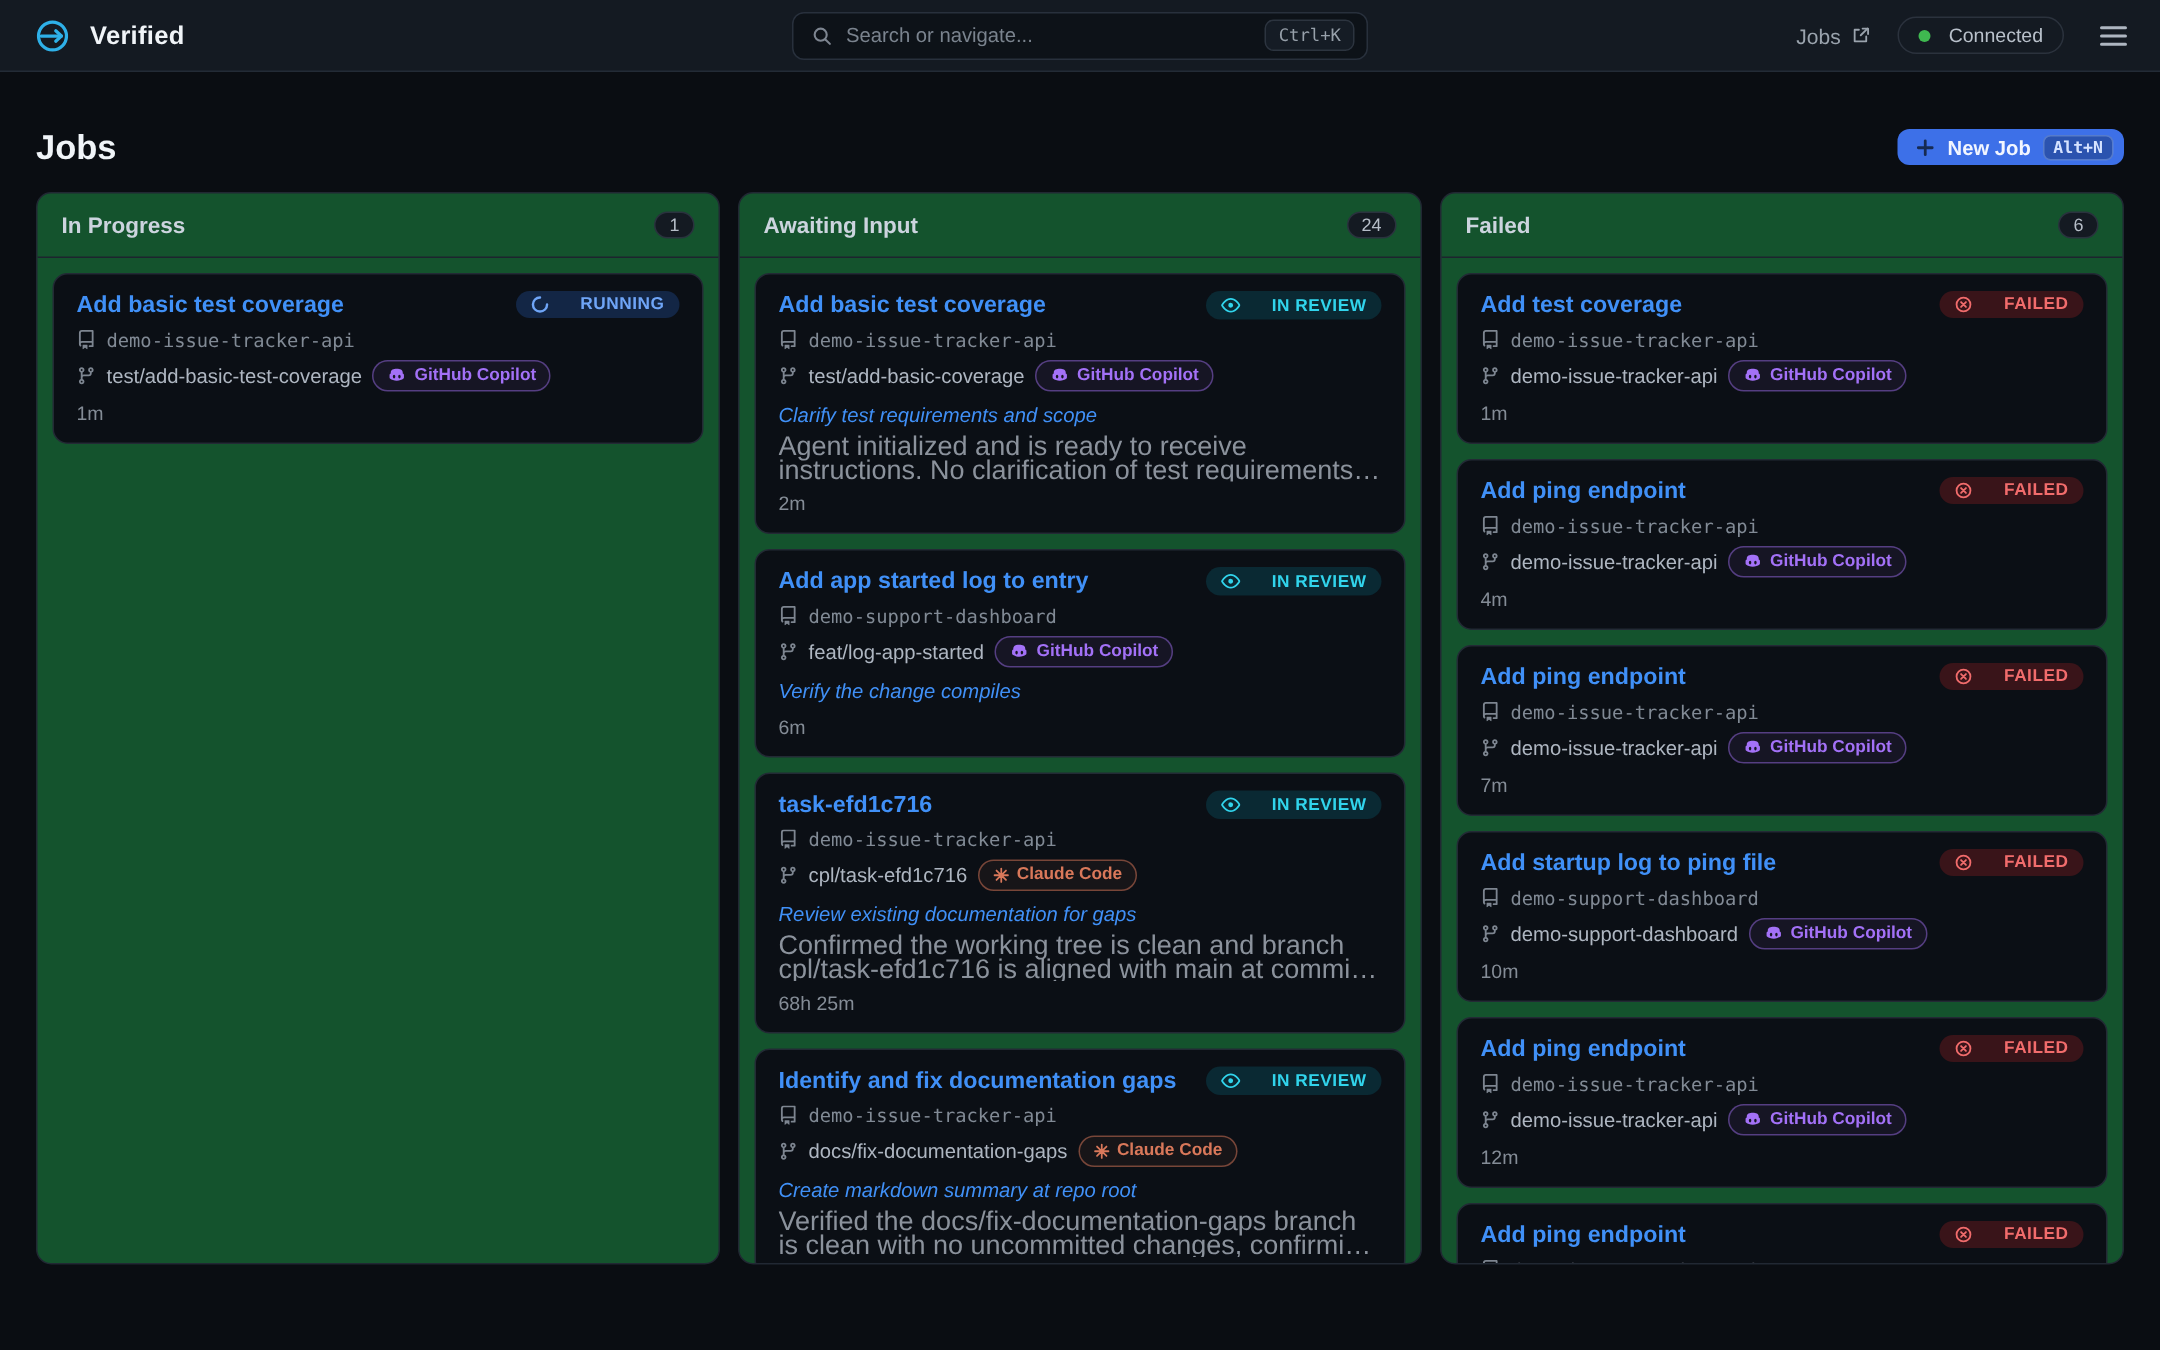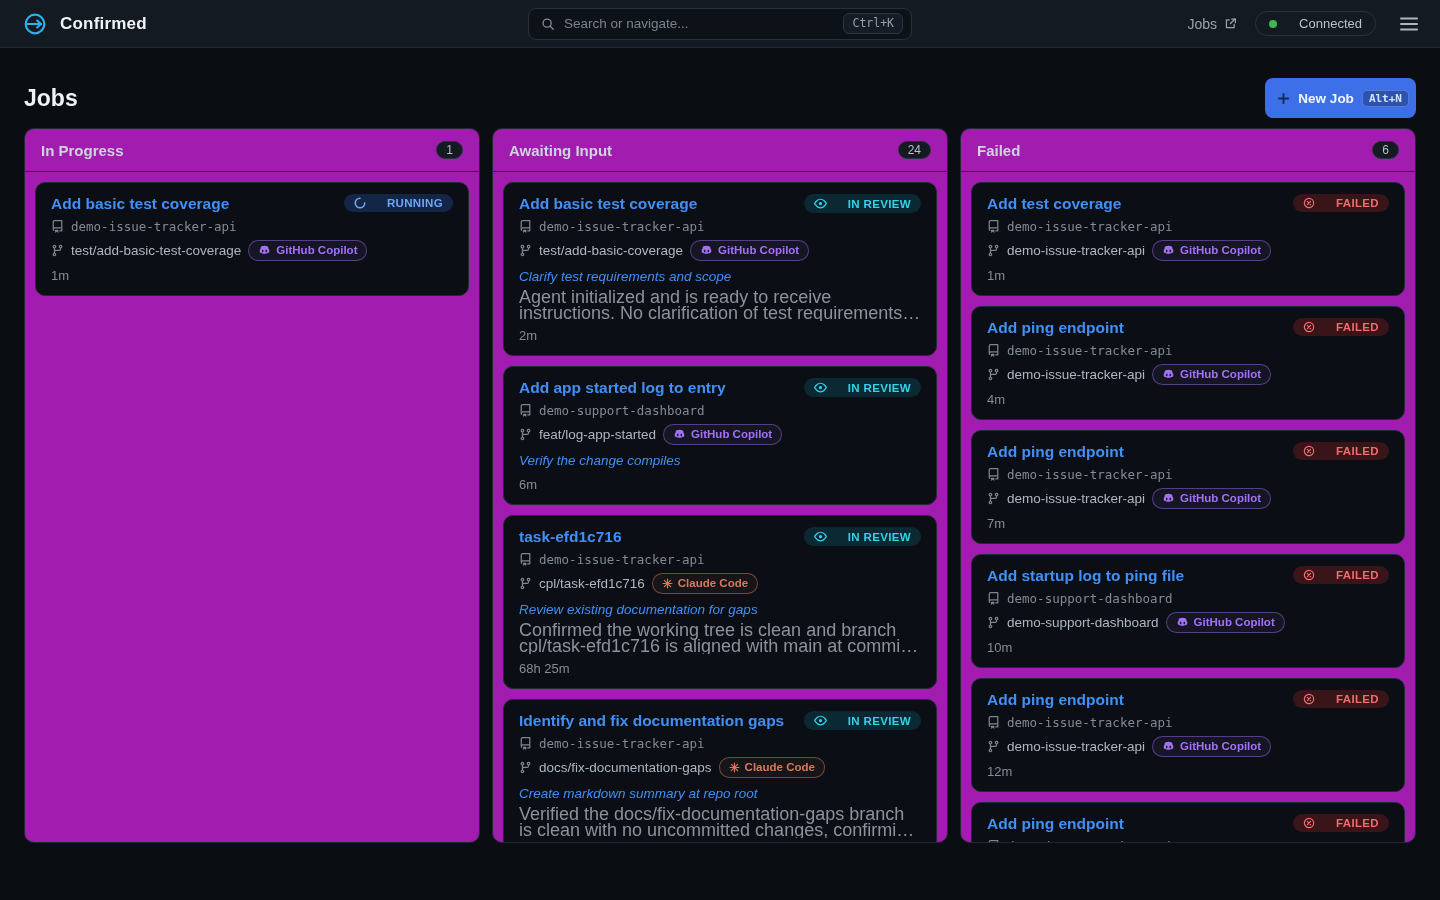--- a/index.html
+++ b/index.html
@@ -29,32 +29,32 @@
   }
   .searchbox input::placeholder { color:#7a838e; }
   kbd {
     background:#151c25; border:1px solid #2c343f; border-radius:6px;
     padding:2px 8px; font-family:"DejaVu Sans Mono",monospace;
     font-size:11.5px; color:#97a0aa; line-height:15px; white-space:nowrap;
   }
   .top-right { display:flex; align-items:center; gap:18px; }
   .docs-link { display:flex; align-items:center; gap:7px; color:#9aa3ad; font-size:14px; cursor:pointer; }
   .conn-pill {
-    display:flex; align-items:center; gap:22px; border:1px solid #2b323d;
+    display:flex; align-items:center; gap:12px; border:1px solid #2b323d;
     border-radius:999px; padding:4px 13px; font-size:13px; color:#b9c1cb;
   }
   .conn-dot { width:8px; height:8px; border-radius:50%; background:#3fb950; }
   .hamburger { cursor:pointer; display:flex; align-items:center; padding:4px 6px; }
 
   
   .main { padding:0 24px; }
   .page-head { display:flex; align-items:center; justify-content:space-between; margin-top:36px; height:28px; }
   .page-title { font-size:23px; font-weight:700; color:#f0f4f8; }
   .new-job-btn {
-    display:inline-flex; align-items:center; gap:8px; height:40px; padding:0 7px 0 12px;
+    display:inline-flex; align-items:center; gap:8px; height:24px; padding:0 7px 0 12px;
     background:#3d70e8; border:0; border-radius:8px; cursor:pointer;
     color:#f2f6ff; font-size:13.5px; font-weight:600; font-family:inherit;
   }
   .kbd-blue {
     background:rgba(12,30,70,.35); border:1px solid rgba(170,200,255,.35);
     border-radius:5px; padding:1px 6px; font-family:"DejaVu Sans Mono",monospace;
     font-size:11px; color:#d5e2ff; font-weight:600;
   }
   .filter-row { display:flex; gap:10px; margin-top:18px; }
   .filterbox {
@@ -66,21 +66,21 @@
   .filterbox kbd { padding:1px 7px; }
   .sort-btn {
     display:flex; align-items:center; gap:8px; height:30px; padding:0 14px;
     background:#10161d; border:1px solid #2a313c; border-radius:7px;
     color:#c6cdd6; font-size:13.5px; cursor:pointer; font-family:inherit; white-space:nowrap;
   }
 
   
   .board { display:grid; grid-template-columns:repeat(3,1fr); gap:12px; margin-top:16px; height:715px; }
   .column {
-    background:#a21caf; border:1px solid #212833; border-radius:10px;
+    background:#14532d; border:1px solid #212833; border-radius:10px;
     display:flex; flex-direction:column; min-height:0; overflow:hidden;
   }
   .col-head {
     display:flex; align-items:center; justify-content:space-between;
     padding:12px 16px; border-bottom:1px solid #1d242e; flex:0 0 auto;
   }
   .col-title { font-size:15px; font-weight:700; color:#ccd4de; }
   .col-count {
     border:1px solid #2a323e; background:#141a22; color:#b6bec8;
     border-radius:999px; padding:1px 9px; font-size:12px; min-width:26px; text-align:center;
@@ -122,21 +122,21 @@
 
 <header class="topbar">
   <div class="brand">
     <span style="display:inline-flex;">
       <svg viewBox="0 0 24 24" width="26" height="26" fill="none" stroke="#2eb0e8" stroke-width="2" stroke-linecap="round" stroke-linejoin="round">
         <circle cx="12" cy="12" r="8.6"></circle>
         <path d="M5 12h12.5"></path>
         <path d="M14 8.8L17.5 12 14 15.2"></path>
       </svg>
     </span>
-    <span class="brand-name">Confirmed</span>
+    <span class="brand-name">Verified</span>
   </div>
 
   <div class="searchbox">
     <span style="display:inline-flex;">
       <svg viewBox="0 0 16 16" width="14" height="14" fill="none" stroke="#7d8590" stroke-width="1.6" stroke-linecap="round">
         <circle cx="7" cy="7" r="4.6"></circle>
           <path d="M10.6 10.6L14 14"></path>
       </svg>
     </span>
     <input type="text" placeholder="Search or navigate..." style="">

